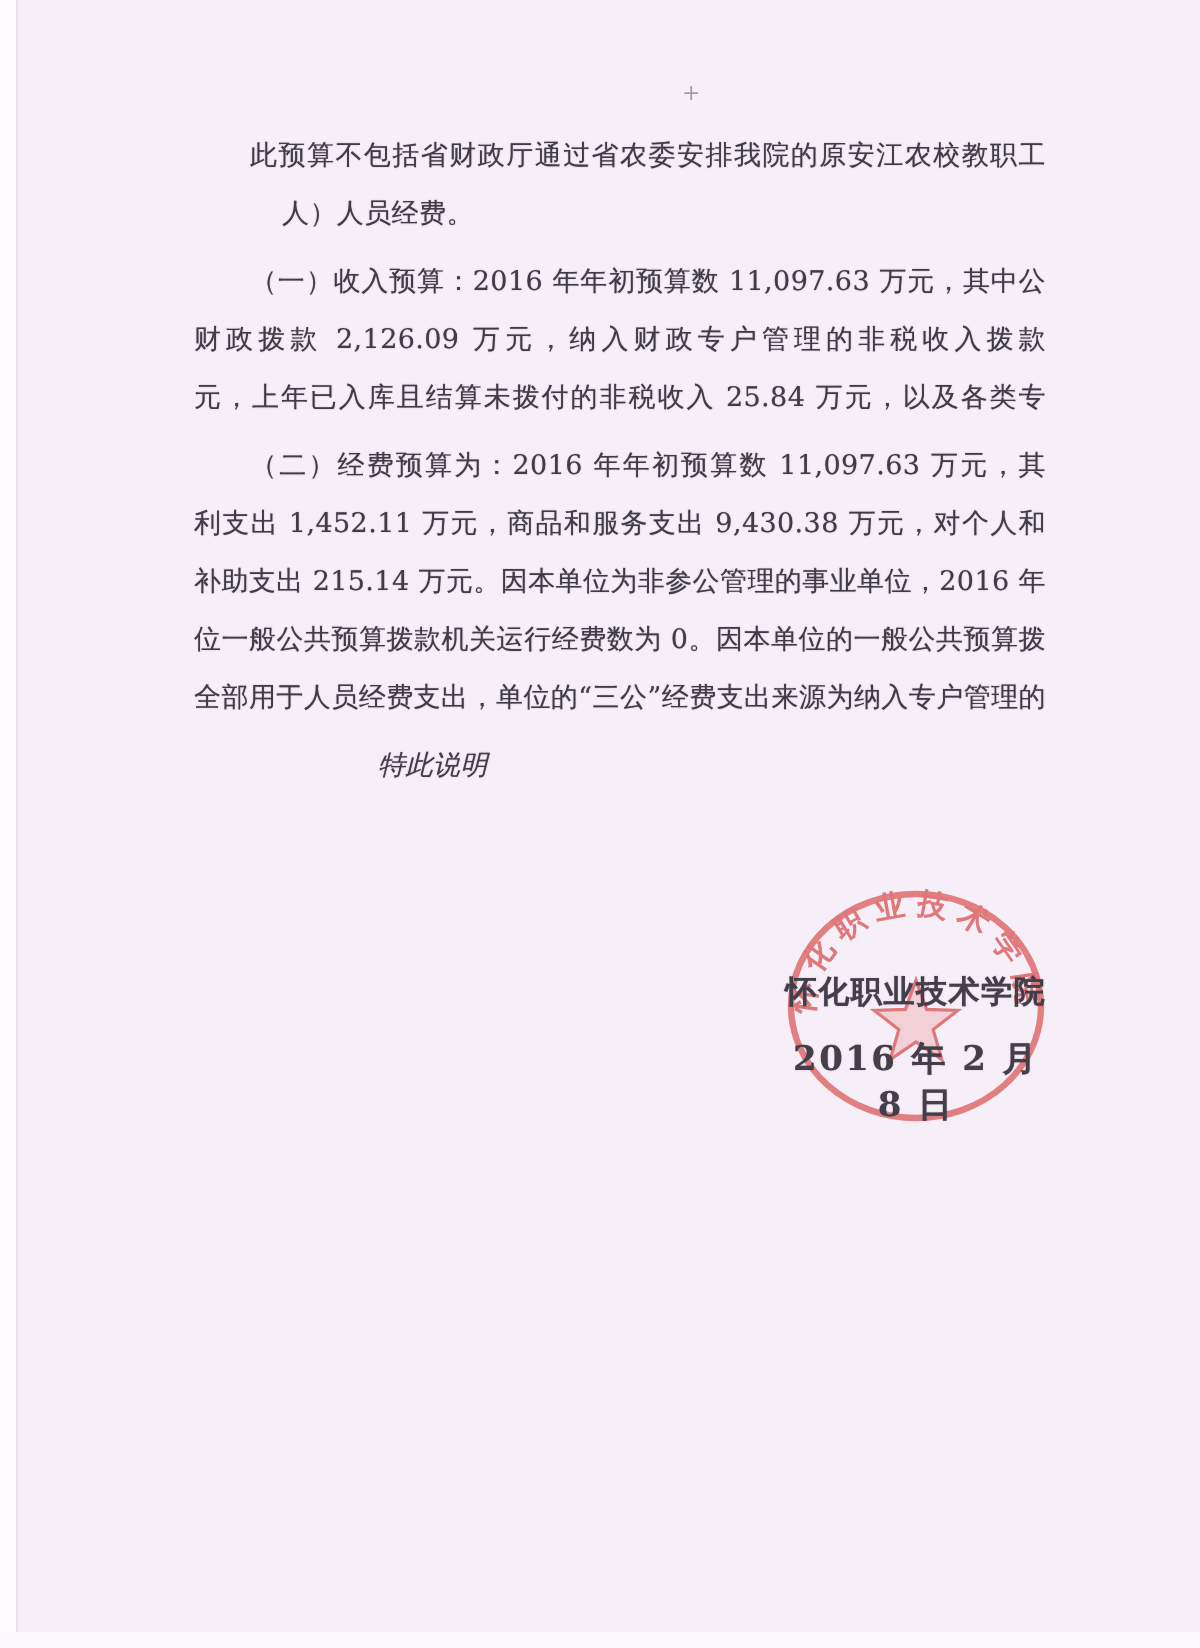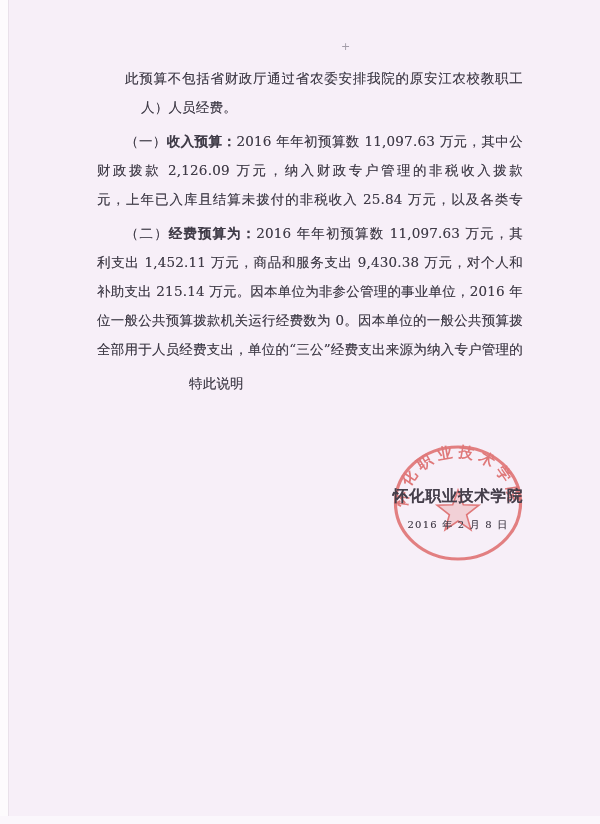--- a/index.html
+++ b/index.html
@@ -30,40 +30,40 @@
     text-shadow: 0 0 0.6px rgba(63,59,71,0.55);
   }
   .line {
     height: 29px; line-height: 29px; overflow: hidden;
     text-align: justify; text-align-last: justify;
     text-justify: inter-character;
   }
   .line.last { text-align-last: left; margin-left: 44px; }
   .line.para { margin-top: 5px; }
   .line.indent { text-indent: 28px; }
-  .line.indent-deep { text-indent: 48px; }
-  .bold { font-weight: bold; }
+  .line.indent-deep { text-indent: 48px; font-style: italic; }
+  .bold { font-weight: normal; }
   
   .seal {
     position: absolute; left: 390px; top: 442px; width: 136px; height: 124px;
     z-index: 4;
   }
   .seal svg { position: absolute; left: 0; top: 0; mix-blend-mode: multiply; opacity: 0.88; }
   .seal-arc-text {
     font-family: "DejaVu Serif", "Liberation Serif", serif;
     font-size: 15px; font-weight: bold; letter-spacing: 5px; fill: #dc6767;
   }
   .seal-org-name {
     position: absolute; left: 0px; top: 44px; width: 136px; text-align: center;
     font-size: 15.5px; font-weight: 600; letter-spacing: 0.8px; color: #443e4a;
     text-shadow: 0 0 0.6px rgba(68,62,74,0.5); z-index: 5;
   }
   .seal-date {
     position: absolute; left: 0px; top: 76px; width: 136px; text-align: center;
-    font-size: 10px; font-weight: 400; letter-spacing: 1.2px; color: #443e4a;
+    font-size: 17px; font-weight: 700; letter-spacing: 1.2px; color: #443e4a;
     text-shadow: 0 0 0.6px rgba(68,62,74,0.5); z-index: 5;
   }
 </style>
 </head>
 <body>
 
 <div class="left-edge"></div>
 <div class="bottom-edge"></div>
 <div class="scan-artifact">+</div>
 

